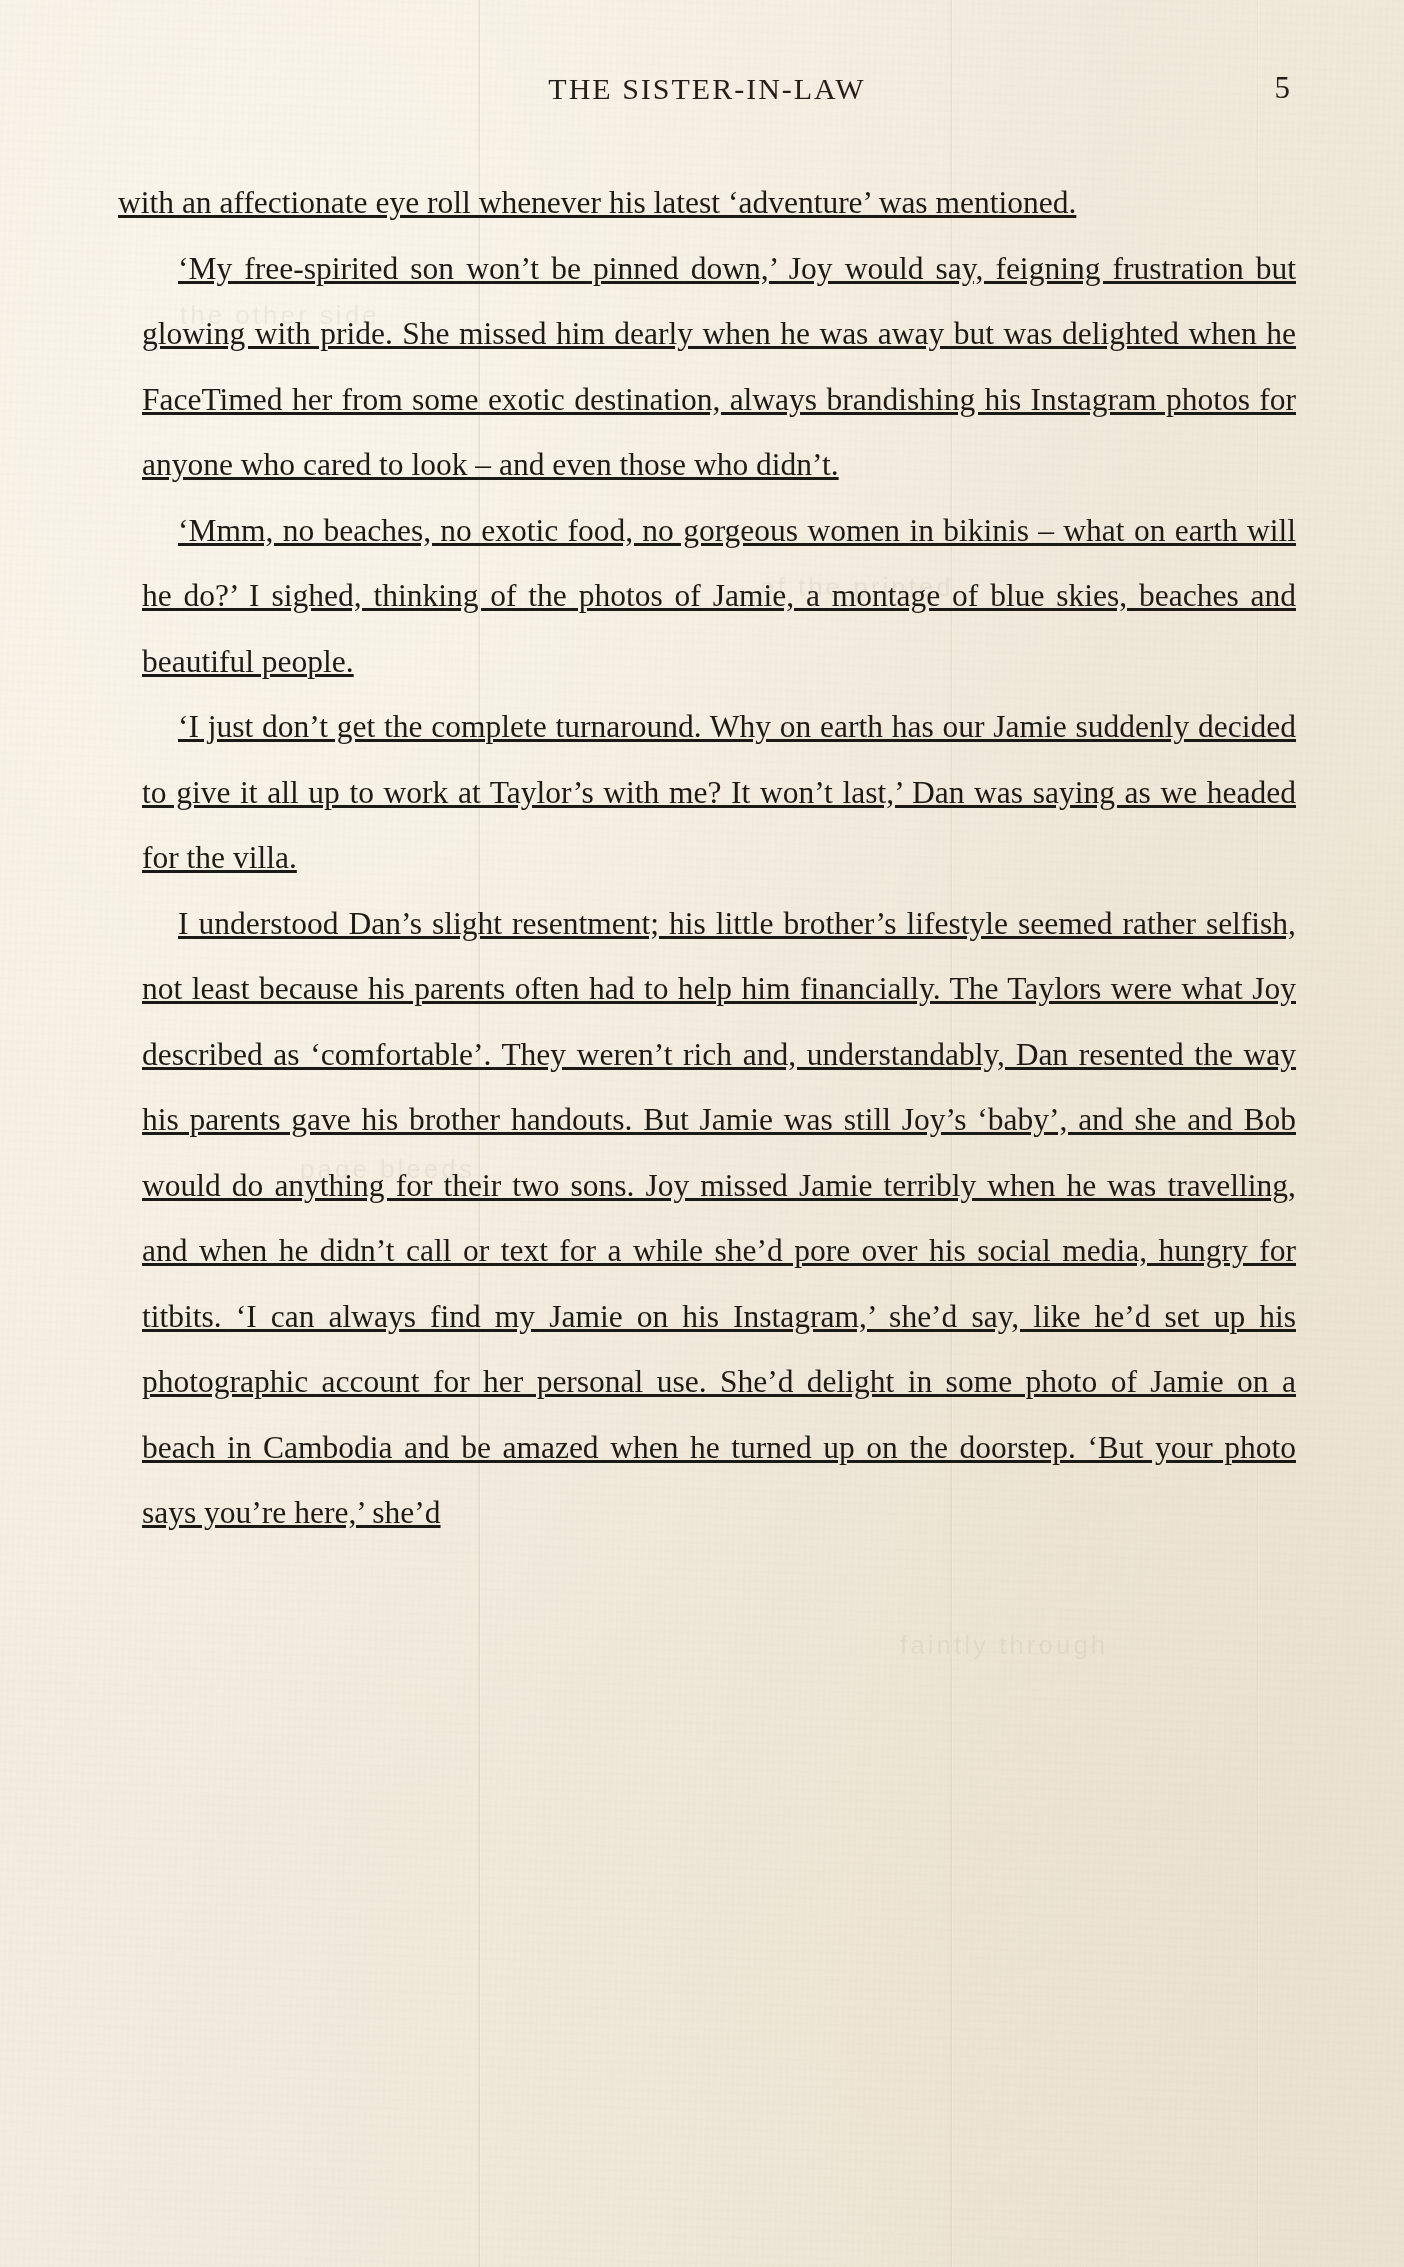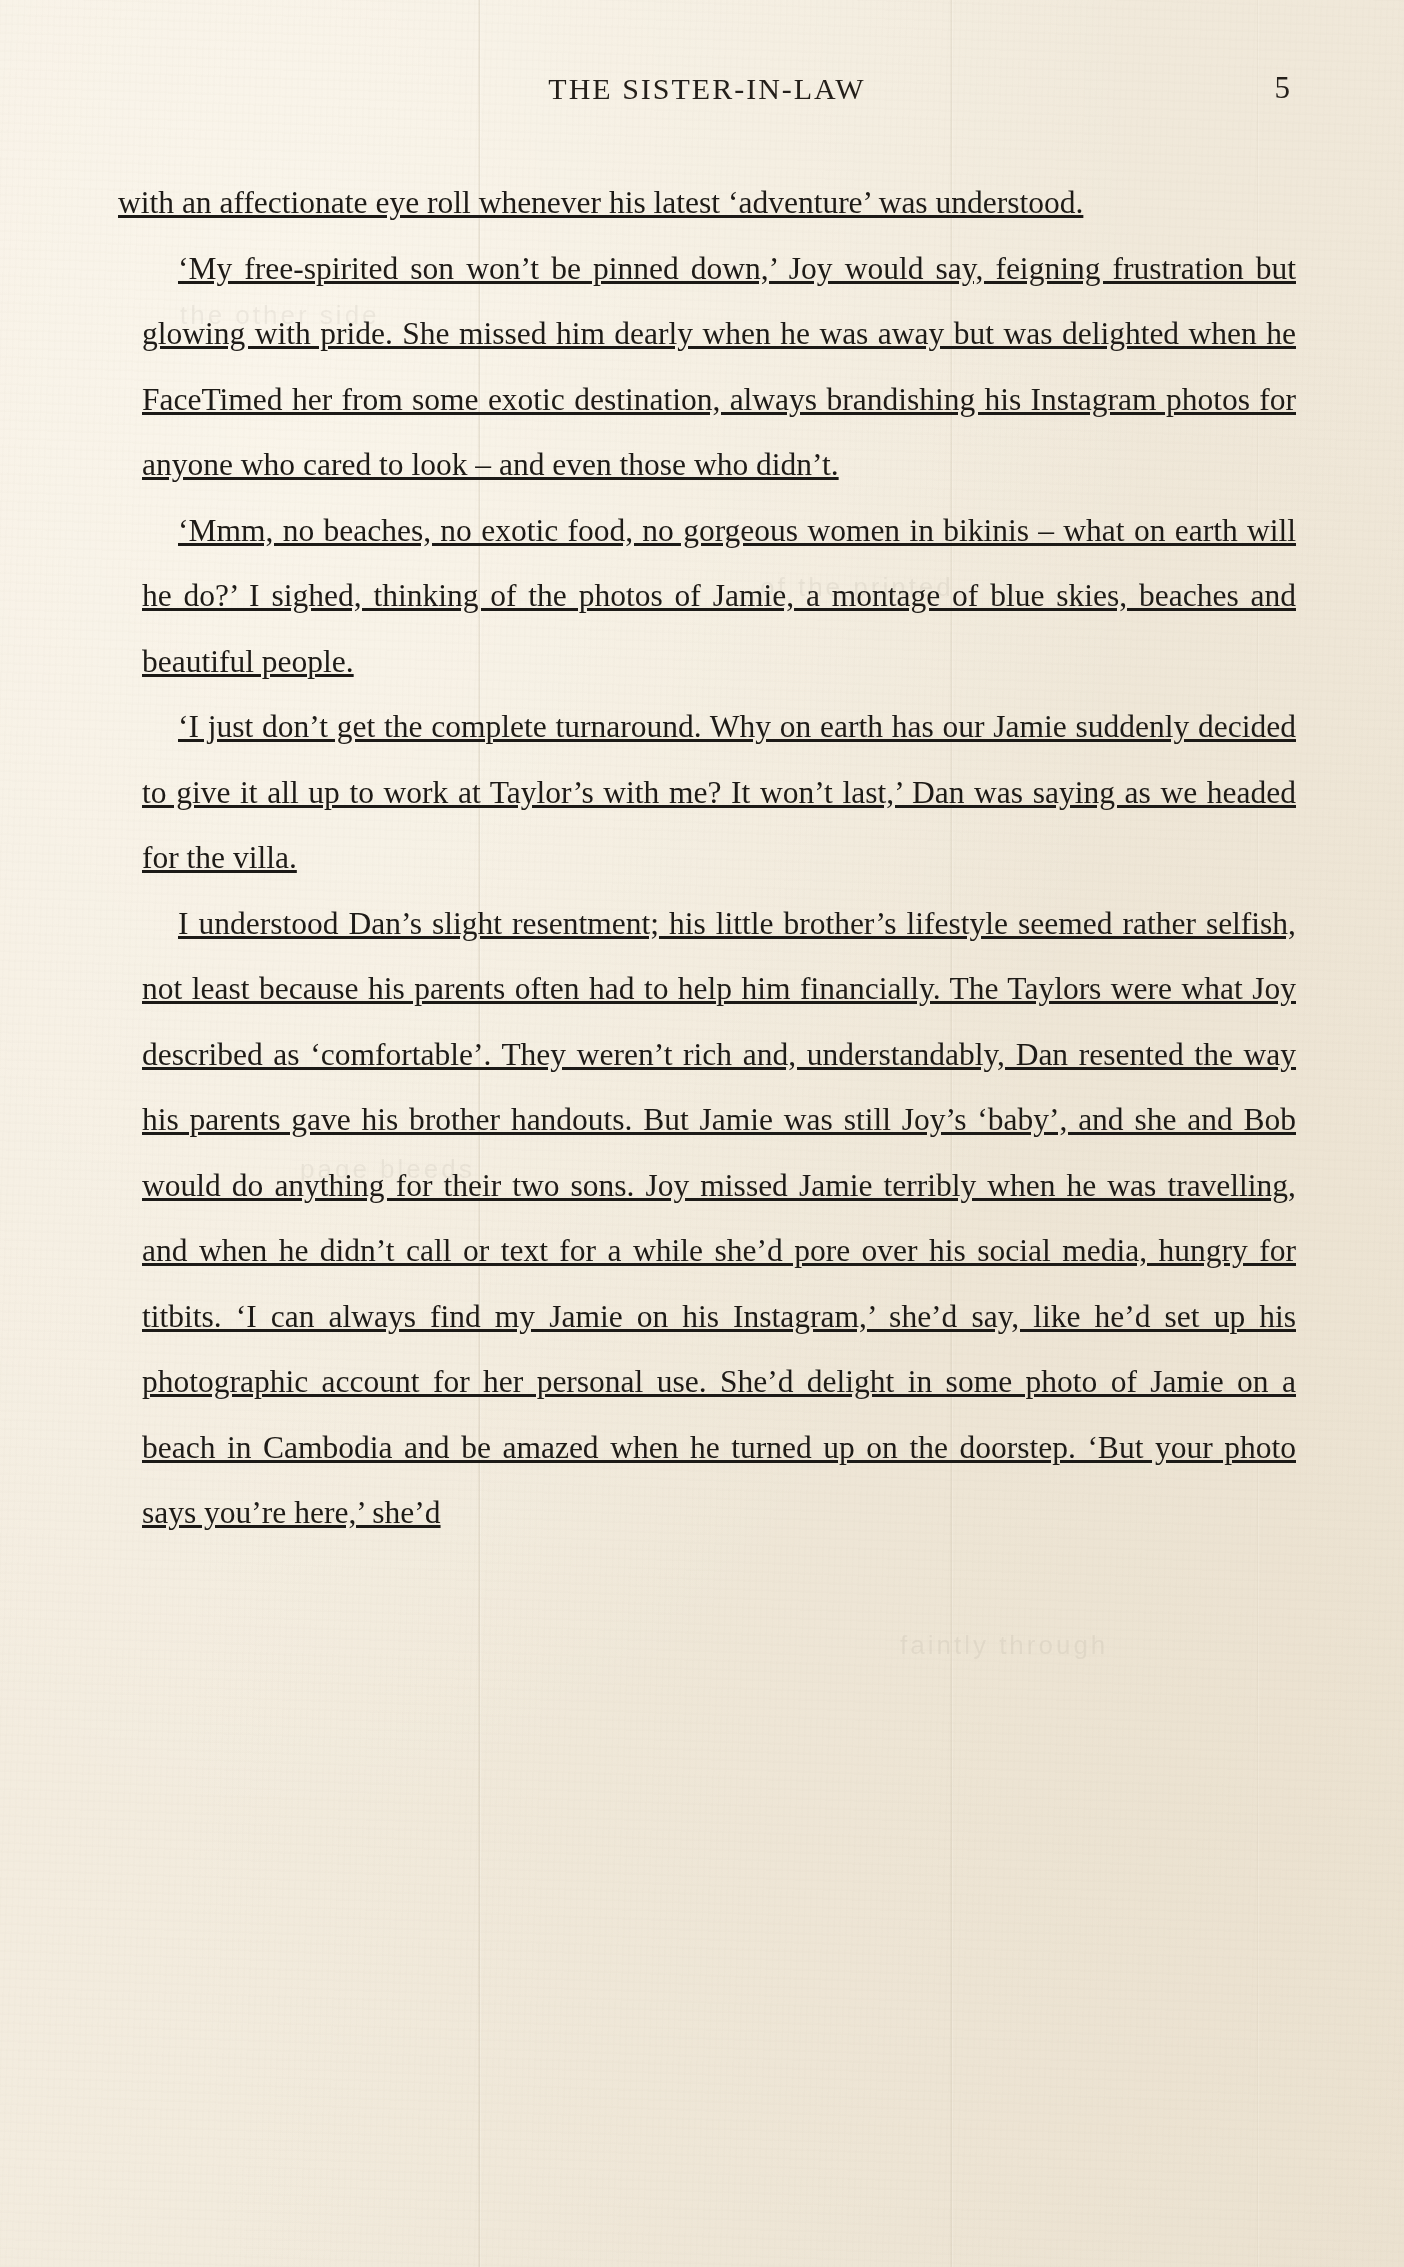--- a/index.html
+++ b/index.html
@@ -129,21 +129,21 @@
   <div class="fold f3"></div>
 
   <div class="content">
 
     <div class="running-head">
       <div class="rh-title">THE SISTER-IN-LAW</div>
       <div class="rh-folio">5</div>
     </div>
 
     <div class="body-text">
-      <p>with an affectionate eye roll whenever his latest ‘adventure’ was understood.</p>
+      <p>with an affectionate eye roll whenever his latest ‘adventure’ was mentioned.</p>
       <p class="indent">‘My free-spirited son won’t be pinned down,’ Joy would say, feigning frustration but glowing with pride. She missed him dearly when he was away but was delighted when he FaceTimed her from some exotic destination, always brandishing his Instagram photos for anyone who cared to look – and even those who didn’t.</p>
       <p class="indent">‘Mmm, no beaches, no exotic food, no gorgeous women in bikinis – what on earth will he do?’ I sighed, thinking of the photos of Jamie, a montage of blue skies, beaches and beautiful people.</p>
       <p class="indent">‘I just don’t get the complete turnaround. Why on earth has our Jamie suddenly decided to give it all up to work at Taylor’s with me? It won’t last,’ Dan was saying as we headed for the villa.</p>
       <p class="indent">I understood Dan’s slight resentment; his little brother’s lifestyle seemed rather selfish, not least because his parents often had to help him financially. The Taylors were what Joy described as ‘comfortable’. They weren’t rich and, understandably, Dan resented the way his parents gave his brother handouts. But Jamie was still Joy’s ‘baby’, and she and Bob would do anything for their two sons. Joy missed Jamie terribly when he was travelling, and when he didn’t call or text for a while she’d pore over his social media, hungry for titbits. ‘I can always find my Jamie on his Instagram,’ she’d say, like he’d set up his photographic account for her personal use. She’d delight in some photo of Jamie on a beach in Cambodia and be amazed when he turned up on the doorstep. ‘But your photo says you’re here,’ she’d</p>
     </div>
 
   </div>
 </div>
 
 </body></html>

